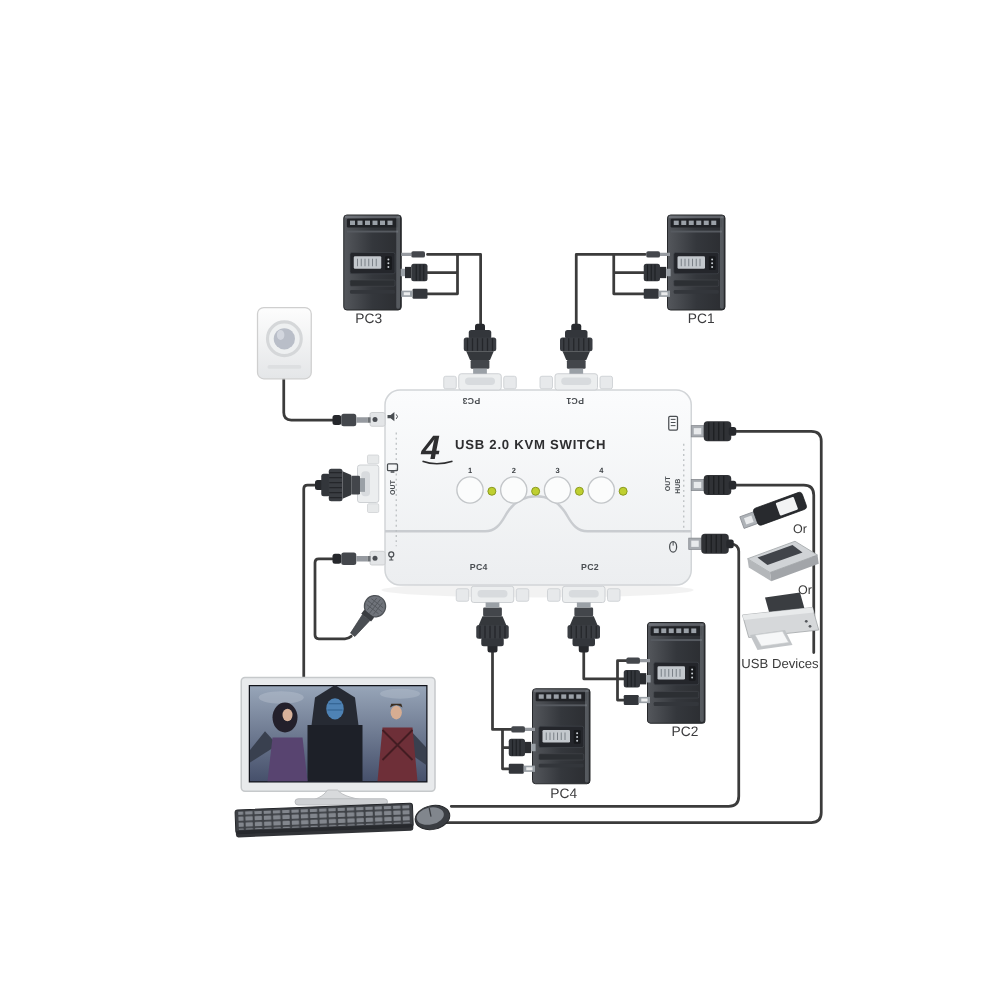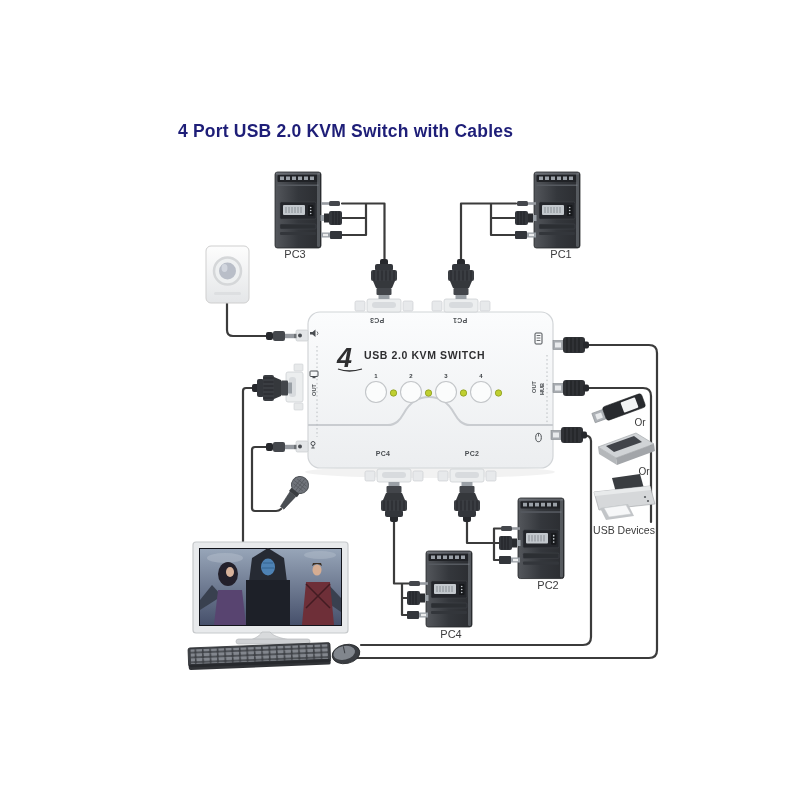--- a/index.html
+++ b/index.html
@@ -15,21 +15,20 @@
   .sidelabel{font-size:5.6px;font-weight:bold;fill:#4a4e52;}
   .btnnum{font-size:6px;font-weight:bold;fill:#3c4044;}
   .brand{font-size:10.5px;font-weight:bold;fill:#2e2e30;letter-spacing:0.6px;}
   .ortext{font-size:10px;fill:#3a3a3a;}
   .usbdev{font-size:10.5px;fill:#3a3a3a;}
 </style>
 </head>
 <body>
 
 <div id="canvas">
-  <div id="title">4 Port USB 2.0 KVM Switch with Cables</div>
 
   <svg width="800" height="800" viewBox="0 0 800 800">
     <defs>
       <linearGradient id="twr" x1="0" y1="0" x2="1" y2="0">
         <stop offset="0" stop-color="#54575c"></stop>
           <stop offset="0.5" stop-color="#34373c"></stop>
           <stop offset="1" stop-color="#2b2d31"></stop>
       </linearGradient>
       <linearGradient id="kvmGrad" x1="0" y1="0" x2="0" y2="1">
         <stop offset="0" stop-color="#fbfcfd"></stop>

